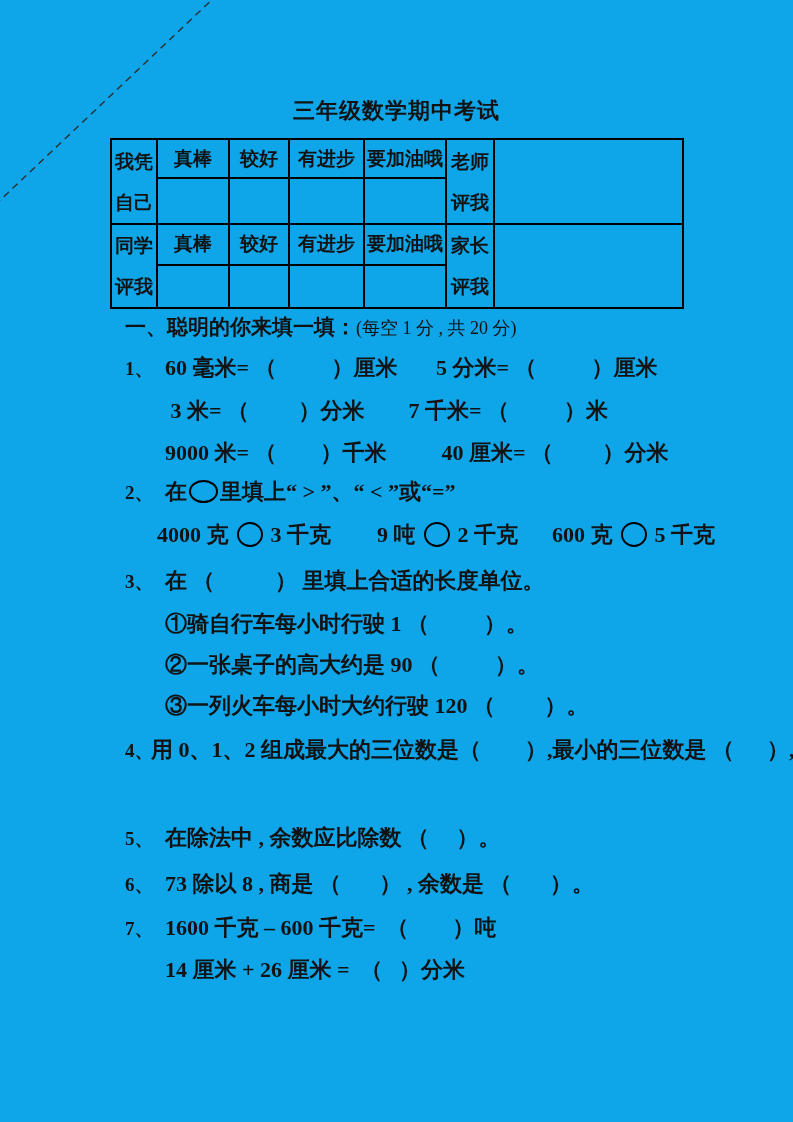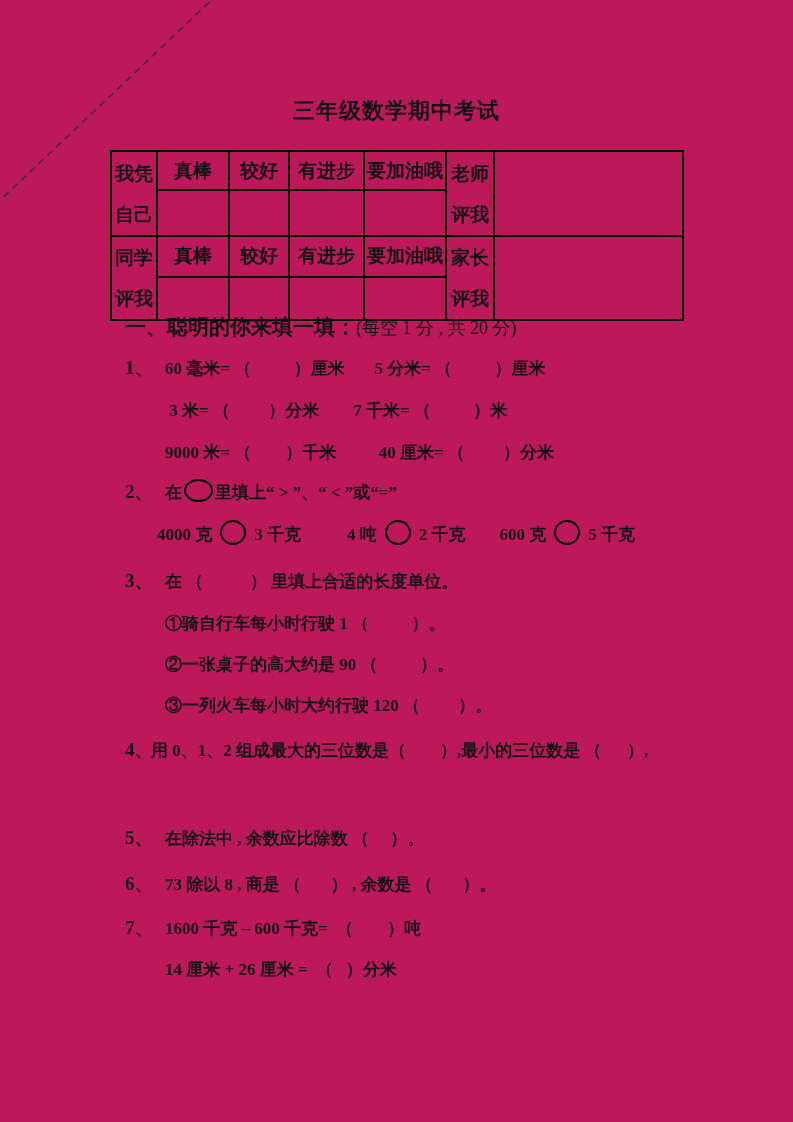--- a/index.html
+++ b/index.html
@@ -4,55 +4,55 @@
 <style>
   * { box-sizing: border-box; margin: 0; padding: 0; }
   html, body { width: 793px; height: 1122px; }
   body {
     background: #ffffff;
     color: #121212;
     font-family: "Liberation Serif", "DejaVu Serif", serif;
     position: relative;
     overflow: hidden;
   }
-  .page { position: absolute; inset: 0; background: #be185d; }
+  .page { position: absolute; inset: 0; background: #0ea5e9; }
 
   
   .fold { position: absolute; left: 0; top: 0; }
   .fold line { stroke: #2e2e2e; stroke-width: 1.4; stroke-dasharray: 7 5; }
 
   
   .title {
     position: absolute; top: 96px; left: 0; width: 100%;
     text-align: center; font-size: 22px; font-weight: 700;
     line-height: 30px; letter-spacing: 1px;
   }
 
   
   .eval {
     position: absolute; left: 110px; top: 138px;
-    border-collapse: collapse; table-layout: fixed; width: 572px; margin-top: 12px;
+    border-collapse: collapse; table-layout: fixed; width: 572px;
   }
   .eval td {
     border: 2px solid #000; text-align: center; vertical-align: middle;
     font-size: 19px; font-weight: 600; padding: 0;
   }
   .eval tr.r1 { height: 39px; }
   .eval tr.r2 { height: 46px; }
   .eval tr.r3 { height: 40px; }
   .eval tr.r4 { height: 42px; }
   .eval .two div { line-height: 41px; }
 
   
   .qblock { position: absolute; left: 113px; right: 30px; margin-left: 12px; }
   .qline { display: flex; align-items: baseline; line-height: 42px; }
   .lh41 .qline, .qline.lh41 { line-height: 41px; }
   .qnum { flex: none; width: 40px; font-size: 19px; font-weight: 700; white-space: pre; }
   .qnum.tight { width: 26px; }
-  .qtext { font-size: 17px; font-weight: 700; white-space: pre; }
+  .qtext { font-size: 22px; font-weight: 700; white-space: pre; }
   .ind  { padding-left: 40px; }
   .ind32 { padding-left: 32px; }
   .ind28 { padding-left: 27px; }
   [data-bind] { white-space: pre; }
 
   .sec { line-height: 36px; }
   .sec-title { font-size: 21px; font-weight: 700; white-space: pre; }
   .sec-note { font-size: 18px; font-weight: 400; white-space: pre; }
 
   
@@ -148,21 +148,21 @@
       </div>
   </div>
 
   <div class="qblock" style="top:471px">
     <div class="qline">
         <span class="qnum" data-bind="q2.num">2、</span>
         <span class="qtext"><span data-bind="q2.intro_before">在</span><span class="circle small"></span><span data-bind="q2.intro_after">里填上“ &gt; ”、“ &lt; ”或“=”</span></span>
       </div>
     <div class="qline ind32">
         <span class="qtext cmp"><span data-bind="q2.comparisons.0.left">4000 克</span><span class="circle"></span><span data-bind="q2.comparisons.0.right">3 千克</span></span>
-        <span class="qtext cmp cmp1gap"><span data-bind="q2.comparisons.1.left">4 吨</span><span class="circle"></span><span data-bind="q2.comparisons.1.right">2 千克</span></span>
+        <span class="qtext cmp cmp1gap"><span data-bind="q2.comparisons.1.left">9 吨</span><span class="circle"></span><span data-bind="q2.comparisons.1.right">2 千克</span></span>
         <span class="qtext cmp cmp2gap"><span data-bind="q2.comparisons.2.left">600 克</span><span class="circle"></span><span data-bind="q2.comparisons.2.right">5 千克</span></span>
       </div>
   </div>
 
   <div class="qblock" style="top:560px">
     <div class="qline">
         <span class="qnum" data-bind="q3.num">3、</span>
         <span class="qtext" data-bind="q3.intro">在 （           ） 里填上合适的长度单位。</span>
       </div>
     <div class="qline lh41 ind">

